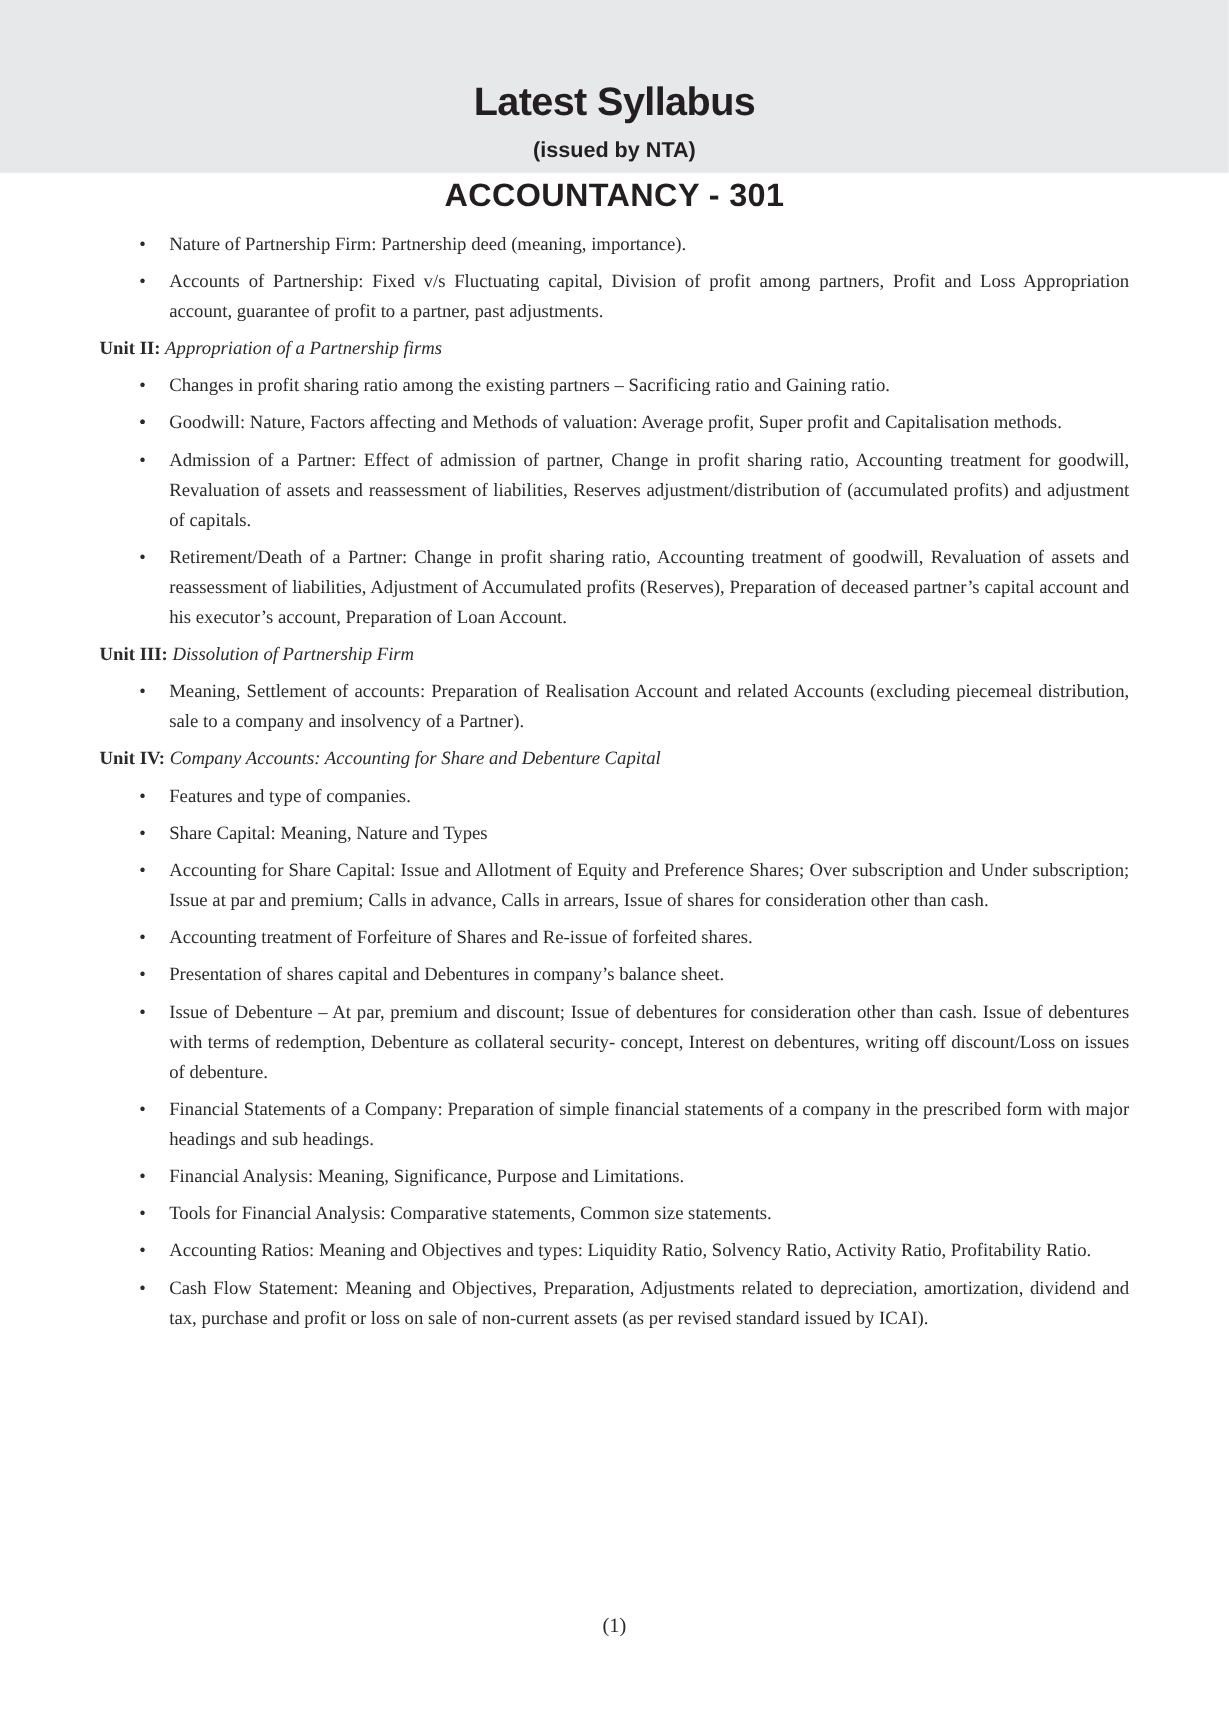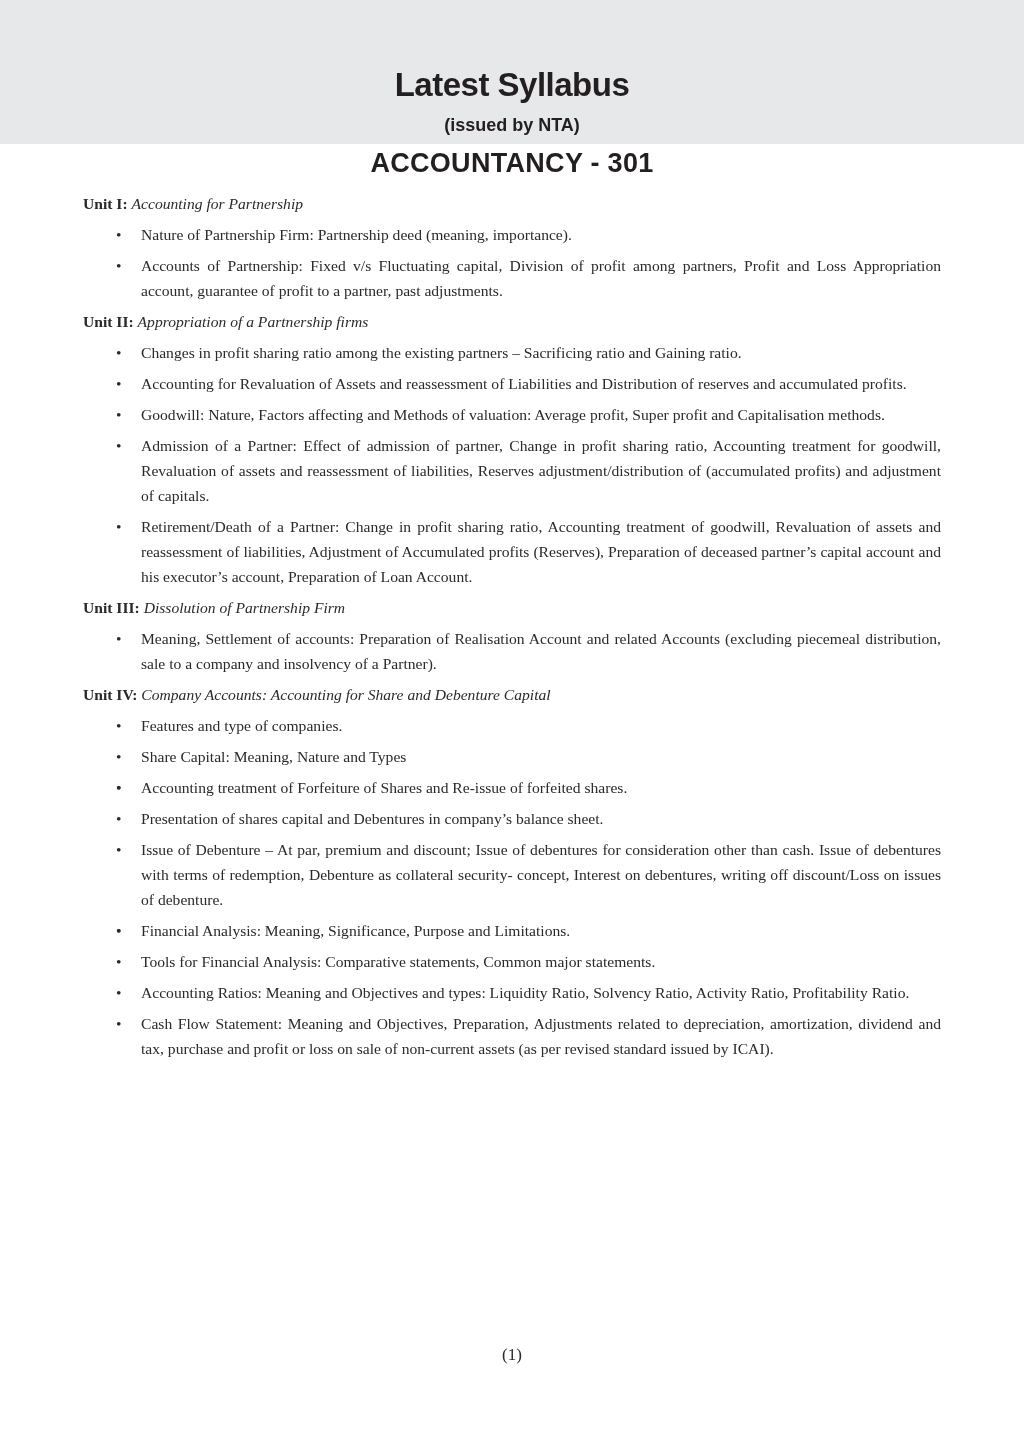--- a/index.html
+++ b/index.html
@@ -48,64 +48,60 @@
 </head>
 <body>
 
 <div class="header-band"></div>
 <h1 class="title">Latest Syllabus</h1>
 <div class="subtitle">(issued by NTA)</div>
 <h2 class="subject">ACCOUNTANCY - 301</h2>
 
 <div class="content">
 
-  <div class="unit">
-    <span class="unit-label">Unit I:</span>
-    <span class="unit-title">Accounting for Partnership</span>
-  </div>
   <ul>
     <li><span class="bullet">•</span><span>Nature of Partnership Firm: Partnership deed (meaning, importance).</span></li>
     <li><span class="bullet">•</span><span>Accounts of Partnership: Fixed v/s Fluctuating capital, Division of profit among partners, Profit and Loss Appropriation account, guarantee of profit to a partner, past adjustments.</span></li>
   </ul>
 
   <div class="unit">
     <span class="unit-label">Unit II:</span>
     <span class="unit-title">Appropriation of a Partnership firms</span>
   </div>
   <ul>
     <li><span class="bullet">•</span><span>Changes in profit sharing ratio among the existing partners – Sacrificing ratio and Gaining ratio.</span></li>
-    <li><span class="bullet">•</span><span>Accounting for Revaluation of Assets and reassessment of Liabilities and Distribution of reserves and accumulated profits.</span></li>
+    <li><span class="bullet">•</span></li>
     <li><span class="bullet">•</span><span>Goodwill: Nature, Factors affecting and Methods of valuation: Average profit, Super profit and Capitalisation methods.</span></li>
     <li><span class="bullet">•</span><span>Admission of a Partner: Effect of admission of partner, Change in profit sharing ratio, Accounting treatment for goodwill, Revaluation of assets and reassessment of liabilities, Reserves adjustment/distribution of (accumulated profits) and adjustment of capitals.</span></li>
     <li><span class="bullet">•</span><span>Retirement/Death of a Partner: Change in profit sharing ratio, Accounting treatment of goodwill, Revaluation of assets and reassessment of liabilities, Adjustment of Accumulated profits (Reserves), Preparation of deceased partner’s capital account and his executor’s account, Preparation of Loan Account.</span></li>
   </ul>
 
   <div class="unit">
     <span class="unit-label">Unit III:</span>
     <span class="unit-title">Dissolution of Partnership Firm</span>
   </div>
   <ul>
     <li><span class="bullet">•</span><span>Meaning, Settlement of accounts: Preparation of Realisation Account and related Accounts (excluding piecemeal distribution, sale to a company and insolvency of a Partner).</span></li>
   </ul>
 
   <div class="unit">
     <span class="unit-label">Unit IV:</span>
     <span class="unit-title">Company Accounts: Accounting for Share and Debenture Capital</span>
   </div>
   <ul>
     <li><span class="bullet">•</span><span>Features and type of companies.</span></li>
     <li><span class="bullet">•</span><span>Share Capital: Meaning, Nature and Types</span></li>
-    <li><span class="bullet">•</span></li>
+    <li><span class="bullet">•</span><span>Accounting for Share Capital: Issue and Allotment of Equity and Preference Shares; Over subscription and Under subscription; Issue at par and premium; Calls in advance, Calls in arrears, Issue of shares for consideration other than cash.</span></li>
     <li><span class="bullet">•</span><span>Accounting treatment of Forfeiture of Shares and Re-issue of forfeited shares.</span></li>
     <li><span class="bullet">•</span><span>Presentation of shares capital and Debentures in company’s balance sheet.</span></li>
     <li><span class="bullet">•</span><span>Issue of Debenture – At par, premium and discount; Issue of debentures for consideration other than cash. Issue of debentures with terms of redemption, Debenture as collateral security- concept, Interest on debentures, writing off discount/Loss on issues of debenture.</span></li>
   </ul>
 
   <ul>
-    <li><span class="bullet">•</span></li>
+    <li><span class="bullet">•</span><span>Financial Statements of a Company: Preparation of simple financial statements of a company in the prescribed form with major headings and sub headings.</span></li>
     <li><span class="bullet">•</span><span>Financial Analysis: Meaning, Significance, Purpose and Limitations.</span></li>
-    <li><span class="bullet">•</span><span>Tools for Financial Analysis: Comparative statements, Common major statements.</span></li>
+    <li><span class="bullet">•</span><span>Tools for Financial Analysis: Comparative statements, Common size statements.</span></li>
     <li><span class="bullet">•</span><span>Accounting Ratios: Meaning and Objectives and types: Liquidity Ratio, Solvency Ratio, Activity Ratio, Profitability Ratio.</span></li>
     <li><span class="bullet">•</span><span>Cash Flow Statement: Meaning and Objectives, Preparation, Adjustments related to depreciation, amortization, dividend and tax, purchase and profit or loss on sale of non-current assets (as per revised standard issued by ICAI).</span></li>
   </ul>
 </div>
 
 <div class="page-number">(1)</div>
 
 </body></html>

